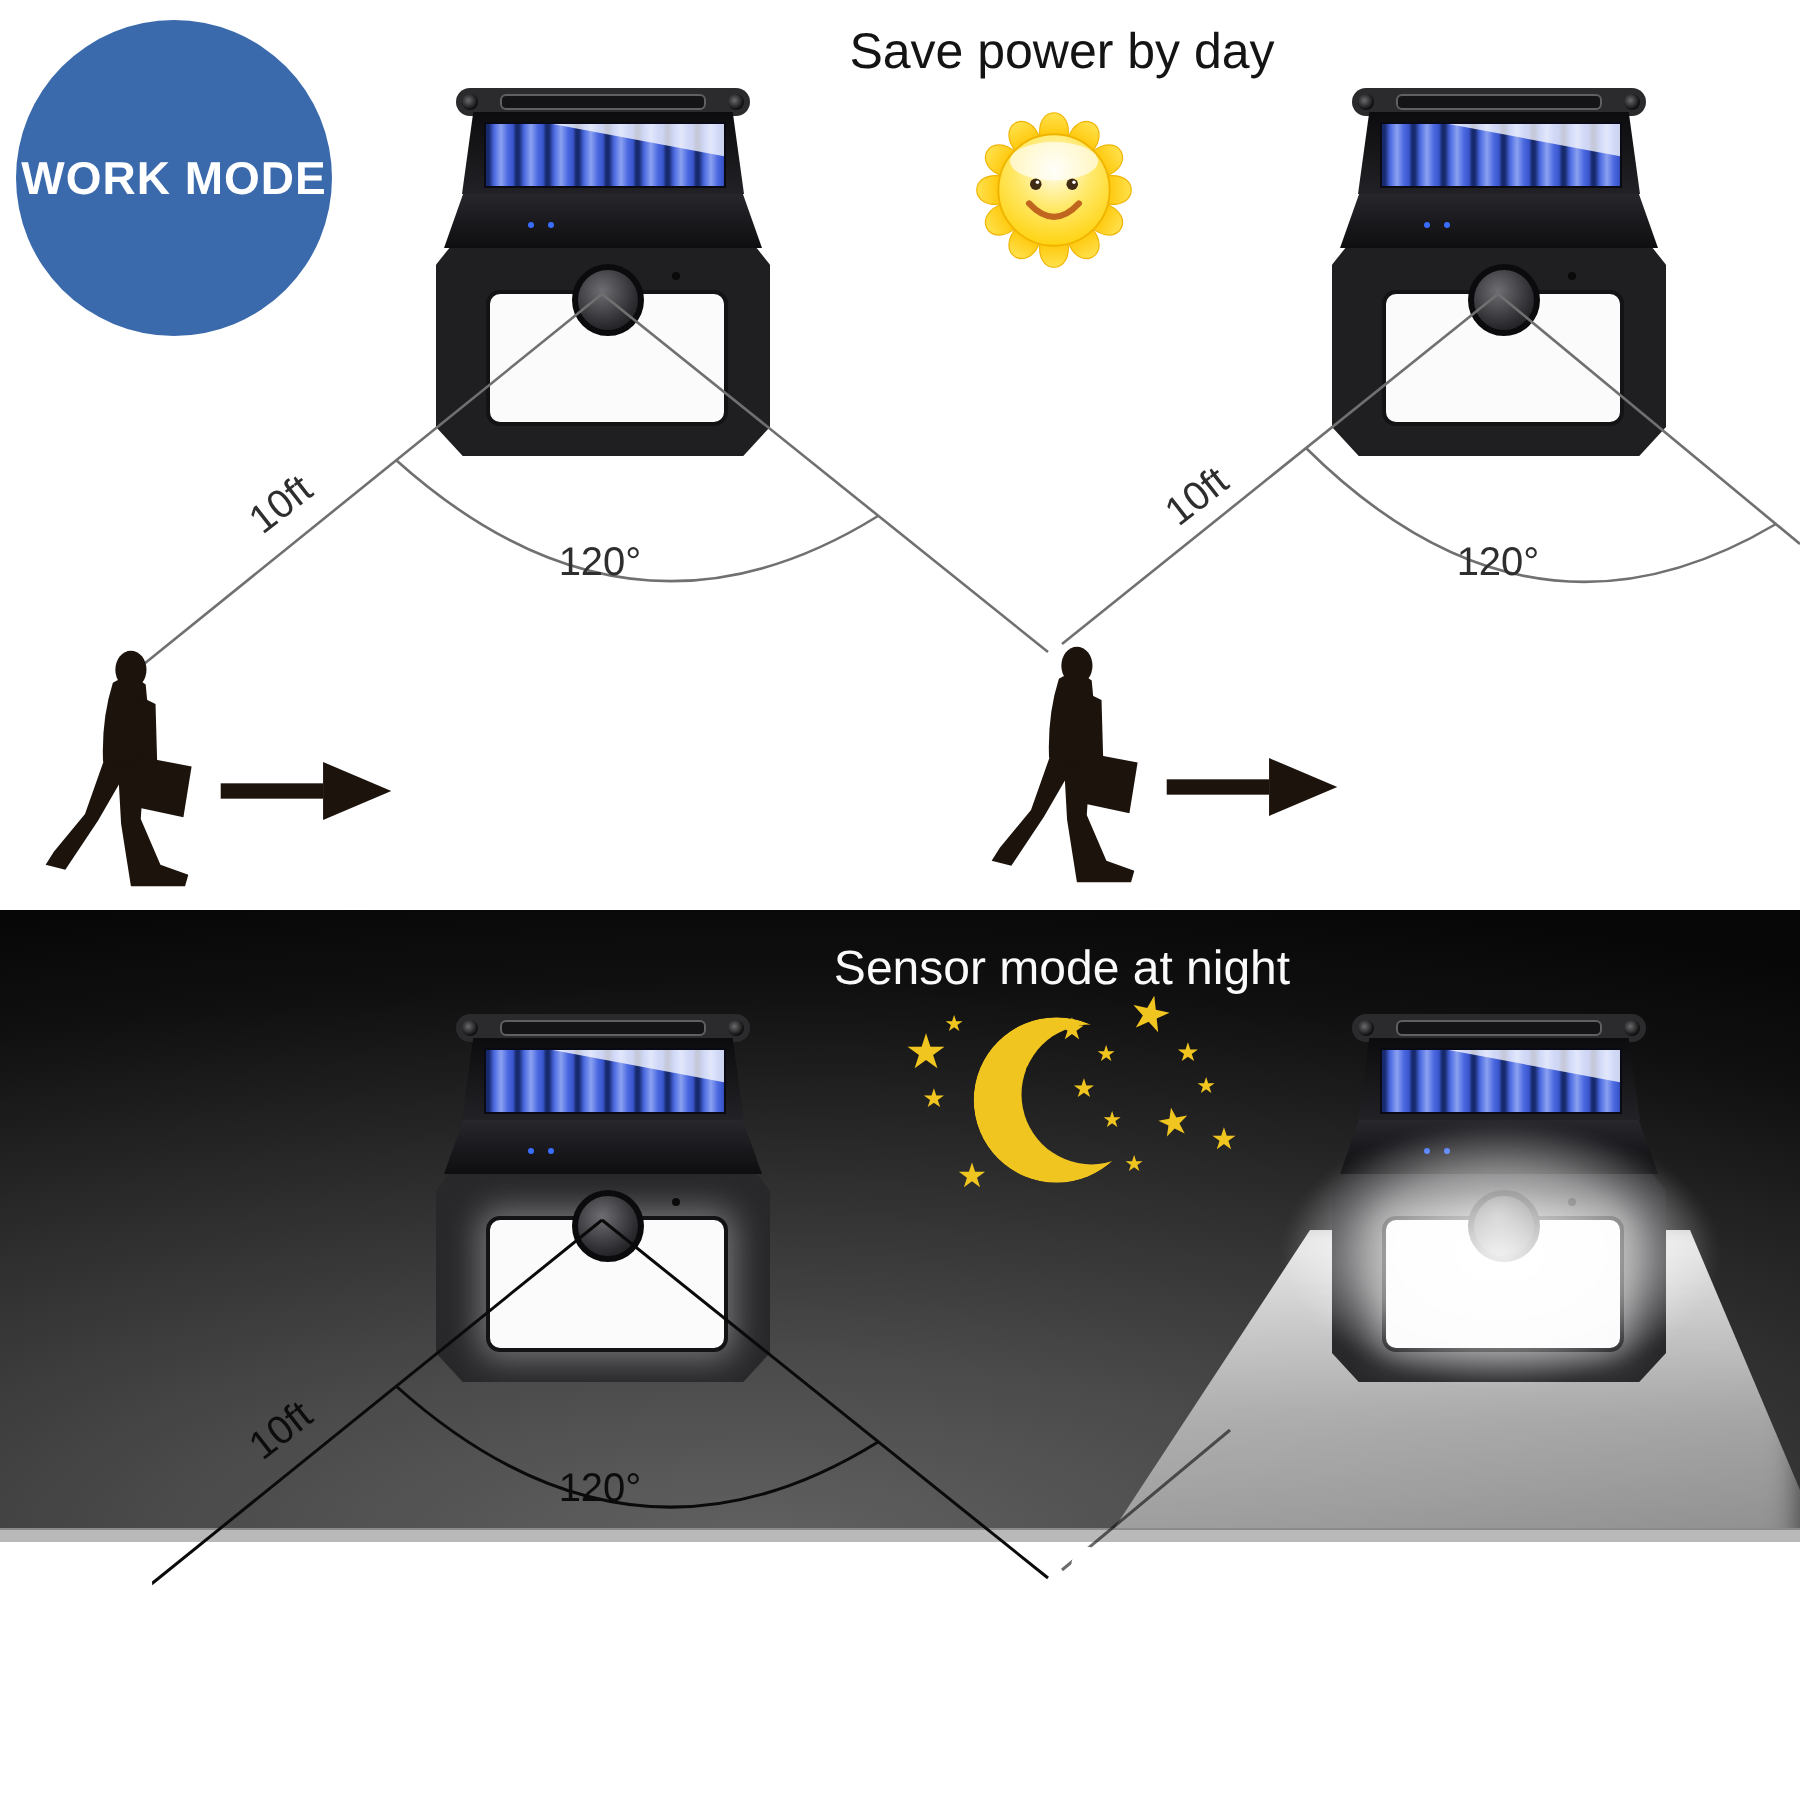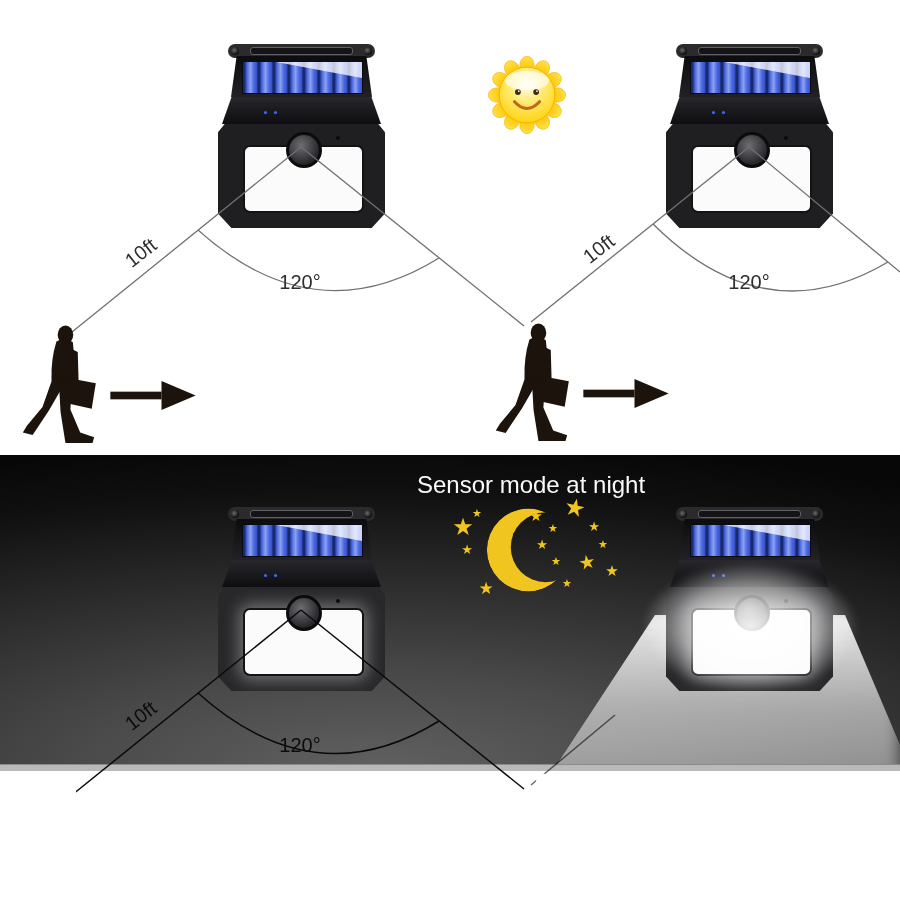--- a/index.html
+++ b/index.html
@@ -77,20 +77,24 @@
   .walker .arrow{position:absolute;left:88px;top:56px;}
   .walker.dark{color:#1c130d;}
   .walker.light{color:#ffffff;}
 </style>
 </head>
 <body>
 
 <div id="canvas">
 
   <section class="half day">
+    <div class="badge">
+      <span>WORK MODE</span>
+    </div>
+    <div class="sec-title day-title">Save power by day</div>
 
     <svg class="sun" width="96" height="96" viewBox="-50 -50 100 100">
       <defs>
         <radialGradient id="sg" cx="50%" cy="32%" r="75%">
           <stop offset="0%" stop-color="#fffef0"></stop>
             <stop offset="45%" stop-color="#ffe96b"></stop>
             <stop offset="100%" stop-color="#ffcf00"></stop>
         </radialGradient>
         <linearGradient id="pg" x1="0" y1="0" x2="0" y2="1">
           <stop offset="0" stop-color="#ffe14d"></stop>

